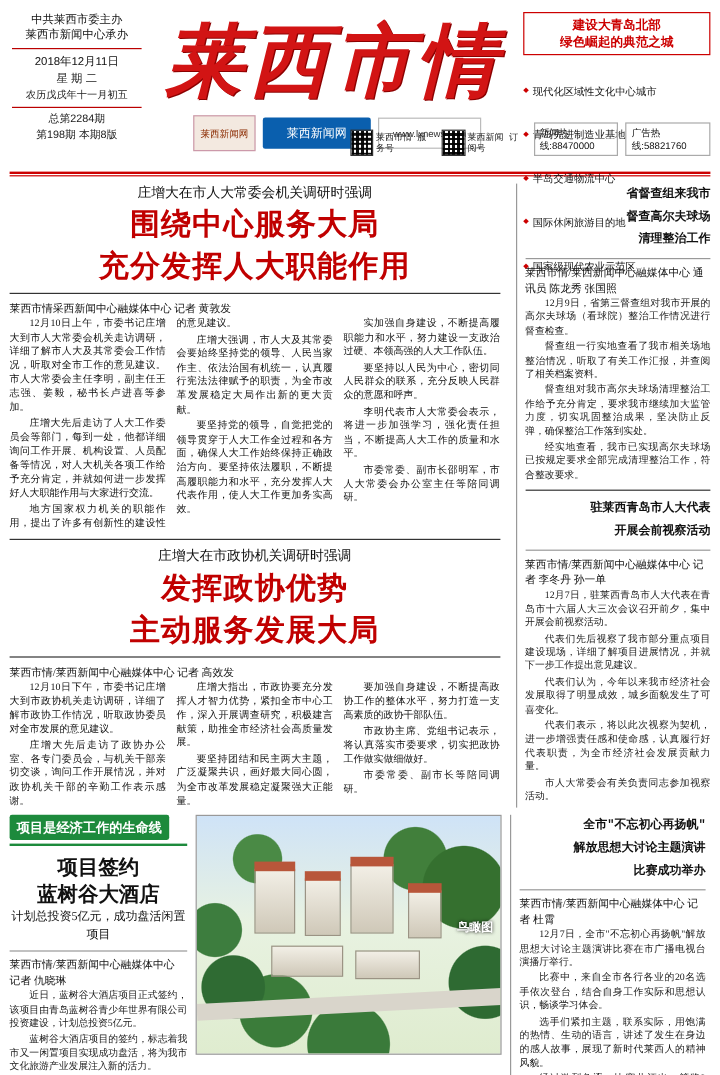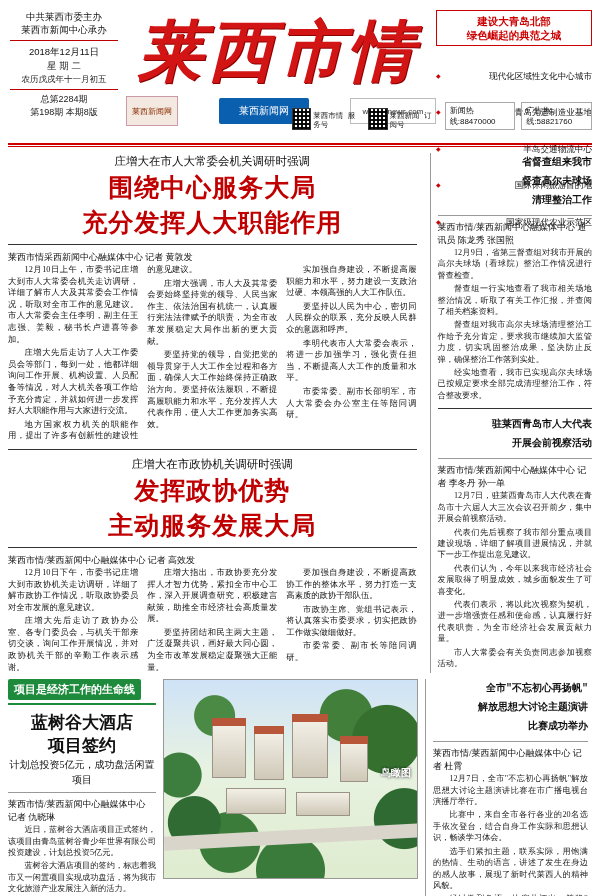--- a/index.html
+++ b/index.html
@@ -36,26 +36,26 @@
   }
   .mh-right { width:156px; padding-top:4px; }
   .mh-right .box {
     border:1px solid #c00; padding:3px 4px; text-align:center;
     color:#c00; font-family:"Liberation Sans", sans-serif;
     font-size:10.5px; line-height:14px; font-weight:bold; margin-bottom:4px;
   }
   .mh-right ul { list-style:none; margin:0; padding:0; }
   .mh-right li {
     font-family:"Liberation Sans", sans-serif;
-    font-size:8.6px; line-height:12.4px; color:#111; text-align:right; padding-left:8px; position:relative;margin-top:24px;
+    font-size:8.6px; line-height:12.4px; color:#111; text-align:left; padding-left:8px; position:relative;margin-top:24px;
   }
   .mh-right li:before { content:"◆"; position:absolute; left:0; top:0; color:#c00; font-size:6px; }
 
   
-  .logostrip { display:flex; align-items:center; gap:6px; justify-content:space-between; margin-top:2px; padding-left:6px; }
+  .logostrip { display:flex; align-items:center; gap:6px; justify-content:center; margin-top:2px; padding-left:6px; }
   .logo-seal { width:52px; height:30px; border:1px solid #c9a; background:#f3e9e0; color:#8b2b00; font-size:8px; display:flex; align-items:center; justify-content:center; text-align:center; line-height:9px; font-family:"Liberation Sans", sans-serif;}
   .logo-blue { width:90px; height:26px; background:#0a5fae; color:#fff; font-size:10px; display:flex; align-items:center; justify-content:center; font-family:"Liberation Sans", sans-serif; border-radius:2px;}
   .logo-mini { width:86px; height:26px; border:1px solid #bbb; display:flex; align-items:center; justify-content:center; font-size:8px; color:#333; font-family:"Liberation Sans", sans-serif;}
   .qr { width:22px; height:22px; background:
       repeating-linear-gradient(0deg,#111 0 2px,#fff 2px 4px),
       repeating-linear-gradient(90deg,#111 0 2px,transparent 2px 4px);
       background-blend-mode:multiply; border:1px solid #333;}
   .qrwrap { display:flex; align-items:flex-end; gap:2px; font-size:7.5px; line-height:9px; color:#222; font-family:Liberation Mono, monospace;}
 
   .mh-info { position:absolute; right:0; top:96px; width:300px; display:flex; gap:6px; justify-content:flex-end;
@@ -265,22 +265,22 @@
         </div>
       </div>
     </div>
   </div>
 
   <div class="bottom">
 
     <div class="b-left">
       <div class="greenbar">项目是经济工作的生命线</div>
       <div class="greenline"></div>
+      <div class="b-title">项目签约</div>
       <div class="b-title">蓝树谷大酒店</div>
-      <div class="b-title">项目签约</div>
       <div class="b-sub">计划总投资5亿元，成功盘活闲置项目</div>
       <div class="r-rule"></div>
       <div class="byline">莱西市情/莱西新闻中心融媒体中心 记者 仇晓琳</div>
       <div class="b-body">
         <p>近日，蓝树谷大酒店项目正式签约，该项目由青岛蓝树谷青少年世界有限公司投资建设，计划总投资5亿元。</p>
         <p>蓝树谷大酒店项目的签约，标志着我市又一闲置项目实现成功盘活，将为我市文化旅游产业发展注入新的活力。</p>
 
       </div>
     </div>
 

